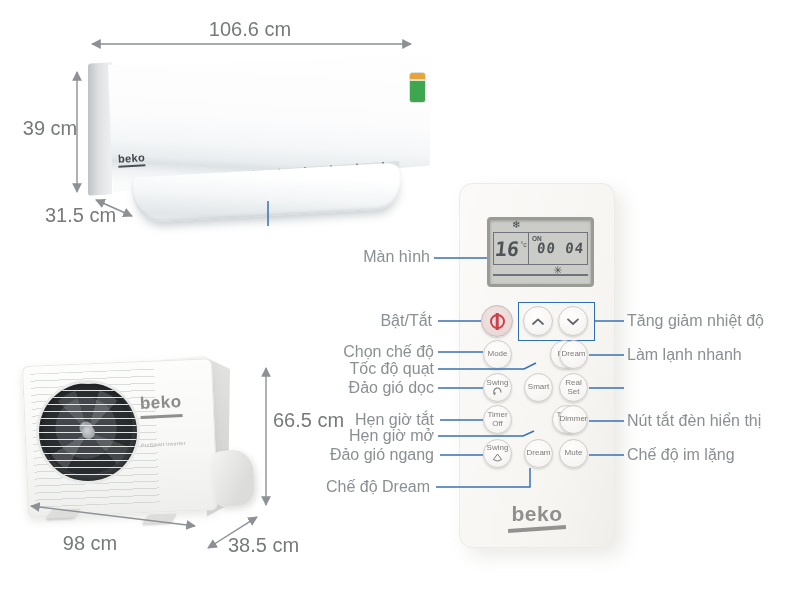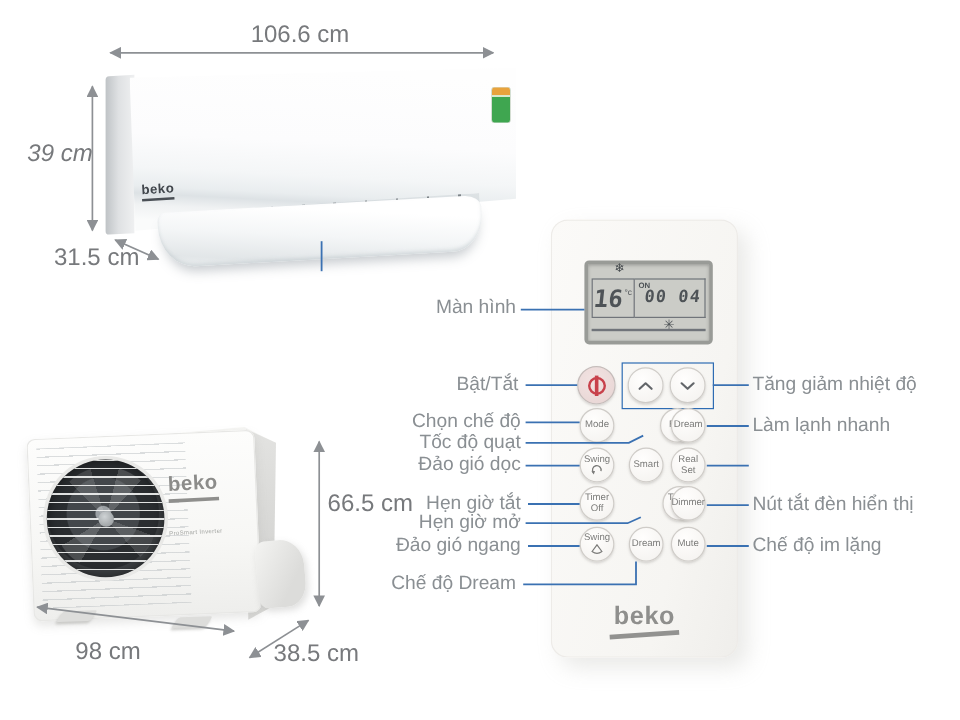--- a/index.html
+++ b/index.html
@@ -251,21 +251,21 @@
       <polyline points="436,487 530,487 530,468"></polyline>
       <line x1="594" y1="321" x2="624" y2="321"></line>
       <line x1="589" y1="355" x2="624" y2="355"></line>
       <line x1="589" y1="388" x2="624" y2="388"></line>
       <line x1="589" y1="421" x2="624" y2="421"></line>
       <line x1="589" y1="455" x2="624" y2="455"></line>
     </g>
   </svg>
 
   <div class="dim ctr" style="left:200px;top:20px;width:100px;">106.6 cm</div>
-  <div class="dim ctr" style="left:20px;top:119px;width:60px;font-style:italic;">39 cm</div>
+  <div class="dim ctr" style="left:20px;top:119px;width:60px;">39 cm</div>
   <div class="dim ctr" style="left:45px;top:206px;width:70px;">31.5 cm</div>
   <div class="dim" style="left:273px;top:411px;">66.5 cm</div>
   <div class="dim ctr" style="left:60px;top:534px;width:60px;">98 cm</div>
   <div class="dim ctr" style="left:228px;top:536px;width:68px;">38.5 cm</div>
 
   <div class="callout" style="right:370px;top:248px;">Màn hình</div>
   <div class="callout" style="right:368px;top:312px;">Bật/Tắt</div>
   <div class="callout" style="right:366px;top:343px;">Chọn chế độ</div>
   <div class="callout" style="right:366px;top:360px;">Tốc độ quạt</div>
   <div class="callout" style="right:366px;top:379px;">Đảo gió dọc</div>

